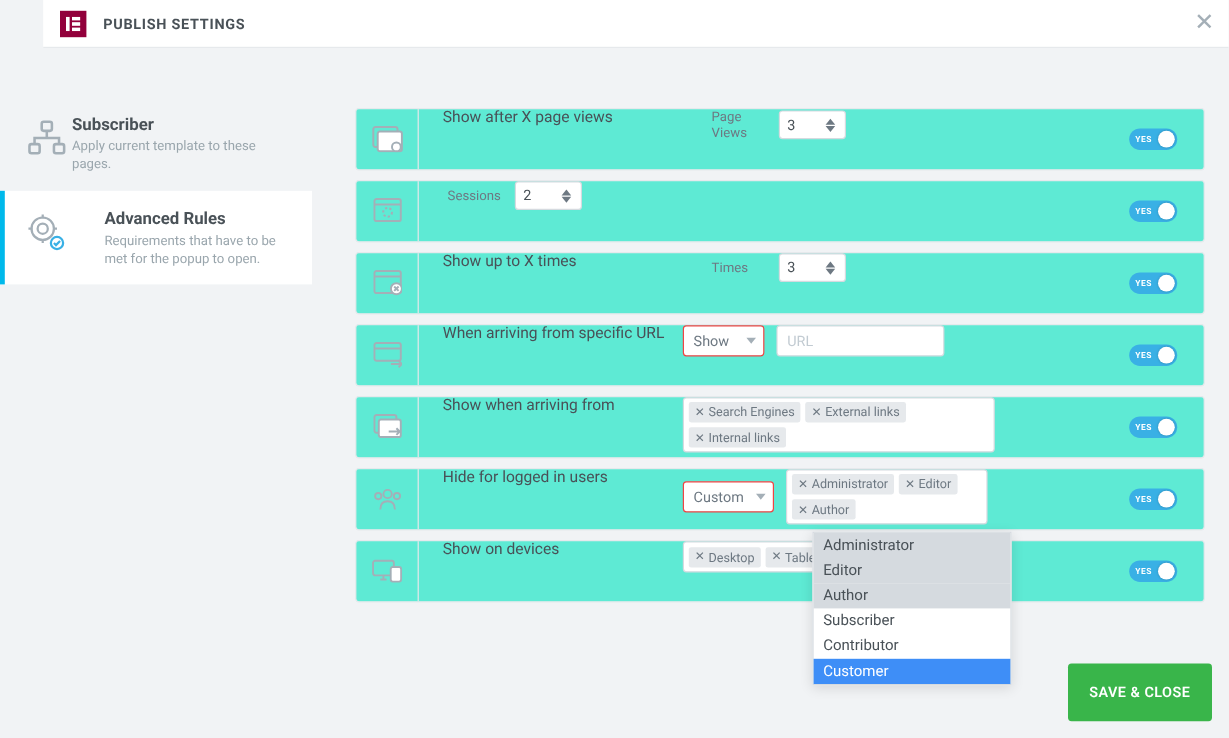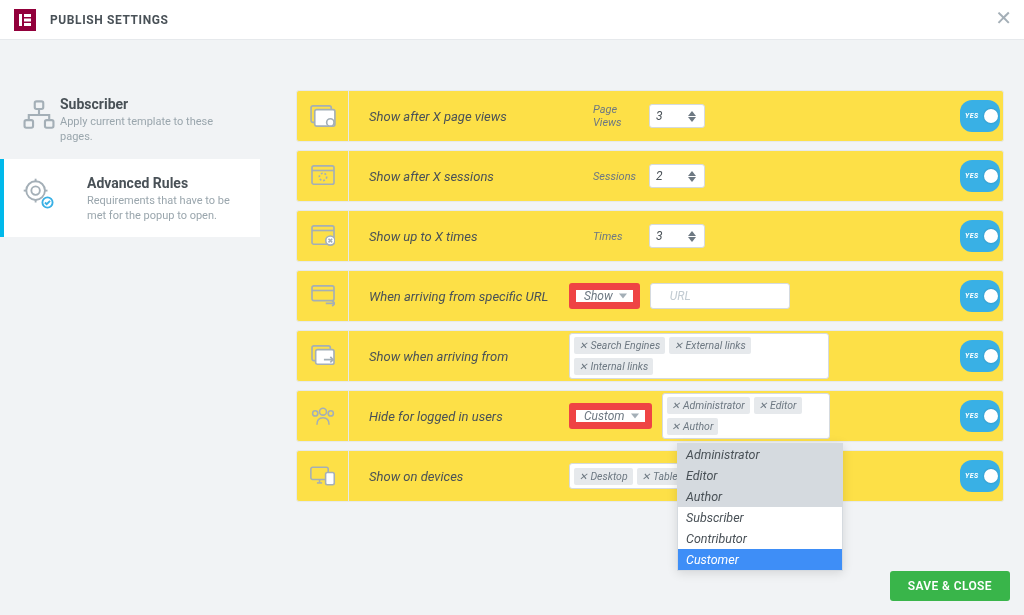--- a/index.html
+++ b/index.html
@@ -1,66 +1,66 @@
 <!DOCTYPE html>
 <html><head>
 <meta charset="utf-8">
 <style>
   * { box-sizing: border-box; margin: 0; padding: 0; font-family: -apple-system, BlinkMacSystemFont, "Segoe UI", Roboto, Arial, sans-serif; }
   body { width: 1024px; height: 615px; background: #f1f3f5; overflow: hidden; position: relative; }
 
-  .header { height: 40px; background: #fff; border-bottom: 1px solid #e6e9ec; display: flex; align-items: center; padding: 0 14px; position: relative; }
+  .header { height: 40px; background: #fff; border-bottom: 1px solid #e6e9ec; display: flex; align-items: center; padding: 0 14px; position: relative; margin-left: 36px; }
   .logo { width: 22px; height: 22px; background: #92003b; display: flex; align-items: center; justify-content: center; margin-right: 14px; }
   .logo svg { display: block; }
   .header-title { font-size: 12px; font-weight: 700; letter-spacing: 0.6px; color: #495157; }
   .close-x { position: absolute; right: 12px; top: 8px; font-size: 20px; color: #a4afb7; cursor: pointer; line-height: 1; }
 
   .layout { display: flex; height: calc(100% - 40px); }
 
   .sidebar { width: 260px; background: #f1f3f5; padding: 40px 0 0 0; flex-shrink: 0; }
   .sb-item { display: flex; padding: 14px 16px 14px 14px; cursor: pointer; border-left: 4px solid transparent; }
   .sb-item.active { background: #fff; border-left-color: #00b9eb; gap: 27px; }
   .sb-icon { width: 42px; height: 42px; flex-shrink: 0; display: flex; align-items: center; justify-content: center; color: #a4afb7; }
   .sb-text { flex: 1; padding-top: 2px; }
   .sb-title { font-size: 14px; font-weight: 700; color: #495157; margin-bottom: 3px; }
   .sb-desc { font-size: 11px; line-height: 1.35; color: #9aa6ad; }
 
   .main { flex: 1; padding: 50px 20px 0 36px; overflow: visible; }
   .rows { display: flex; flex-direction: column; gap: 8px; }
-  .rule-row { background: #fde047; border: 1px solid #e6e9ec; border-radius: 3px; height: 52px; display: flex; align-items: center; position: relative; font-style: italic; }
+  .rule-row { background: #5eead4; border: 1px solid #e6e9ec; border-radius: 3px; height: 52px; display: flex; align-items: flex-start; position: relative; }
   .rr-iconcell { width: 52px; height: 100%; display: flex; align-items: center; justify-content: center; border-right: 1px solid #e6e9ec; color: #a4afb7; }
   .rr-label { flex: 0 0 220px; padding-left: 20px; font-size: 13px; color: #495157; }
   .rr-controls { flex: 1; display: flex; align-items: center; gap: 10px; font-size: 11px; color: #6d7882; }
   .rr-sublabel { font-size: 11px; color: #6d7882; width: 70px; padding-left: 24px; }
 
   .num-input { width: 56px; height: 24px; border: 1px solid #d5dadf; border-radius: 3px; display: flex; align-items: center; padding: 0 6px; position: relative; font-size: 12px; color: #495157; background:#fff; }
   .num-spinner { position: absolute; right: 4px; top: 2px; width: 12px; height: 18px; display:flex; flex-direction:column; justify-content:center; gap:1px; }
   .tri-up { width:0; height:0; border-left:4px solid transparent; border-right:4px solid transparent; border-bottom:5px solid #6d7882; }
   .tri-down { width:0; height:0; border-left:4px solid transparent; border-right:4px solid transparent; border-top:5px solid #6d7882; }
 
-  .sel { height: 26px; min-width: 68px; border: 7px solid #ef4444; border-radius: 3px; background:#fff; display:flex; align-items:center; padding: 0 20px 0 8px; font-size: 12px; color:#6d7882; position:relative; cursor:pointer; }
+  .sel { height: 26px; min-width: 68px; border: 1px solid #ef4444; border-radius: 3px; background:#fff; display:flex; align-items:center; padding: 0 20px 0 8px; font-size: 12px; color:#6d7882; position:relative; cursor:pointer; }
   .sel .caret { position:absolute; right:6px; top:50%; transform:translateY(-50%); width:0;height:0;border-left:4px solid transparent;border-right:4px solid transparent;border-top:5px solid #a4afb7; }
 
-  .text-input { height: 26px; width: 140px; border: 1px solid #d5dadf; border-radius: 3px; background:#fff; padding: 0 19px; font-size: 12px; color:#6d7882; display:flex; align-items:center; }
+  .text-input { height: 26px; width: 140px; border: 1px solid #d5dadf; border-radius: 3px; background:#fff; padding: 0 8px; font-size: 12px; color:#6d7882; display:flex; align-items:center; }
   .text-input .ph { color:#c2cbd2; }
 
   .tagbox { min-height: 26px; border: 1px solid #d5dadf; border-radius: 3px; background:#fff; display:flex; flex-wrap:wrap; gap:4px; padding:3px 4px; align-items:center; }
   .tag { background:#e6e9ec; color:#6d7882; font-size:10.5px; padding:2px 5px; border-radius:2px; display:flex; align-items:center; gap:3px; white-space:nowrap; }
   .tag .tx { font-size:10px; }
 
-  .toggle { width: 40px; height: 32px; background: #39b0e5; border-radius: 12px; position: absolute; right: 3px; top: 50%; transform: translateY(-50%); display:flex; align-items:center; cursor:pointer; }
+  .toggle { width: 40px; height: 18px; background: #39b0e5; border-radius: 12px; position: absolute; right: 22px; top: 50%; transform: translateY(-50%); display:flex; align-items:center; cursor:pointer; }
   .toggle .knob { width: 14px; height: 14px; background:#fff; border-radius:50%; position:absolute; right:2px; box-shadow:0 0 2px rgba(0,0,0,.25); }
   .toggle .yes { font-size:7px; font-weight:700; color:#fff; position:absolute; left:5px; letter-spacing:.5px; }
 
   .dropdown { position:absolute; width: 166px; background:#fff; border:1px solid #d5dadf; box-shadow: 0 2px 10px rgba(0,0,0,.12); z-index: 50; }
   .dd-opt { height: 21px; display:flex; align-items:center; padding:0 8px; font-size:12.5px; color:#495157; cursor:pointer; }
   .dd-opt.sel-true { background:#d5dadf; }
   .dd-opt.hl { background:#3e8ef7; color:#fff; }
 
-  .footer-btn { position:absolute; right:14px; bottom:14px; height:30px; background:#39b54a; color:#fff; font-size:12px; font-weight:600; padding:0 18px; border:none; border-radius:3px; cursor:pointer; letter-spacing:.4px; }
+  .footer-btn { position:absolute; right:14px; bottom:14px; height:48px; background:#39b54a; color:#fff; font-size:12px; font-weight:600; padding:0 18px; border:none; border-radius:3px; cursor:pointer; letter-spacing:.4px; }
 </style>
 </head>
 <body>
 
 <div class="header">
   <div class="logo">
     <svg width="12" height="12" viewBox="0 0 12 12">
         <rect x="0" y="0" width="3" height="12" fill="#fff"></rect>
         <rect x="5" y="0" width="7" height="3" fill="#fff"></rect>
         <rect x="5" y="4.5" width="7" height="3" fill="#fff"></rect>
@@ -137,21 +137,20 @@
       </div>
 
       <div class="rule-row">
         <div class="rr-iconcell">
           <svg width="24" height="22" viewBox="0 0 26 24" fill="none" stroke="#a4afb7" stroke-width="1.8">
               <rect x="1" y="1" width="24" height="20" rx="2"></rect>
               <line x1="1" y1="6" x2="25" y2="6"></line>
               <circle cx="13" cy="13" r="4" stroke-dasharray="2 2"></circle>
             </svg>
         </div>
-        <div class="rr-label">Show after X sessions</div>
         <div class="rr-controls">
           <span class="rr-sublabel">Sessions</span>
           <div class="num-input">
             <span>2</span>
             <span class="num-spinner">
                 <span class="tri-up"></span>
                 <span class="tri-down"></span>
               </span>
           </div>
         </div>

